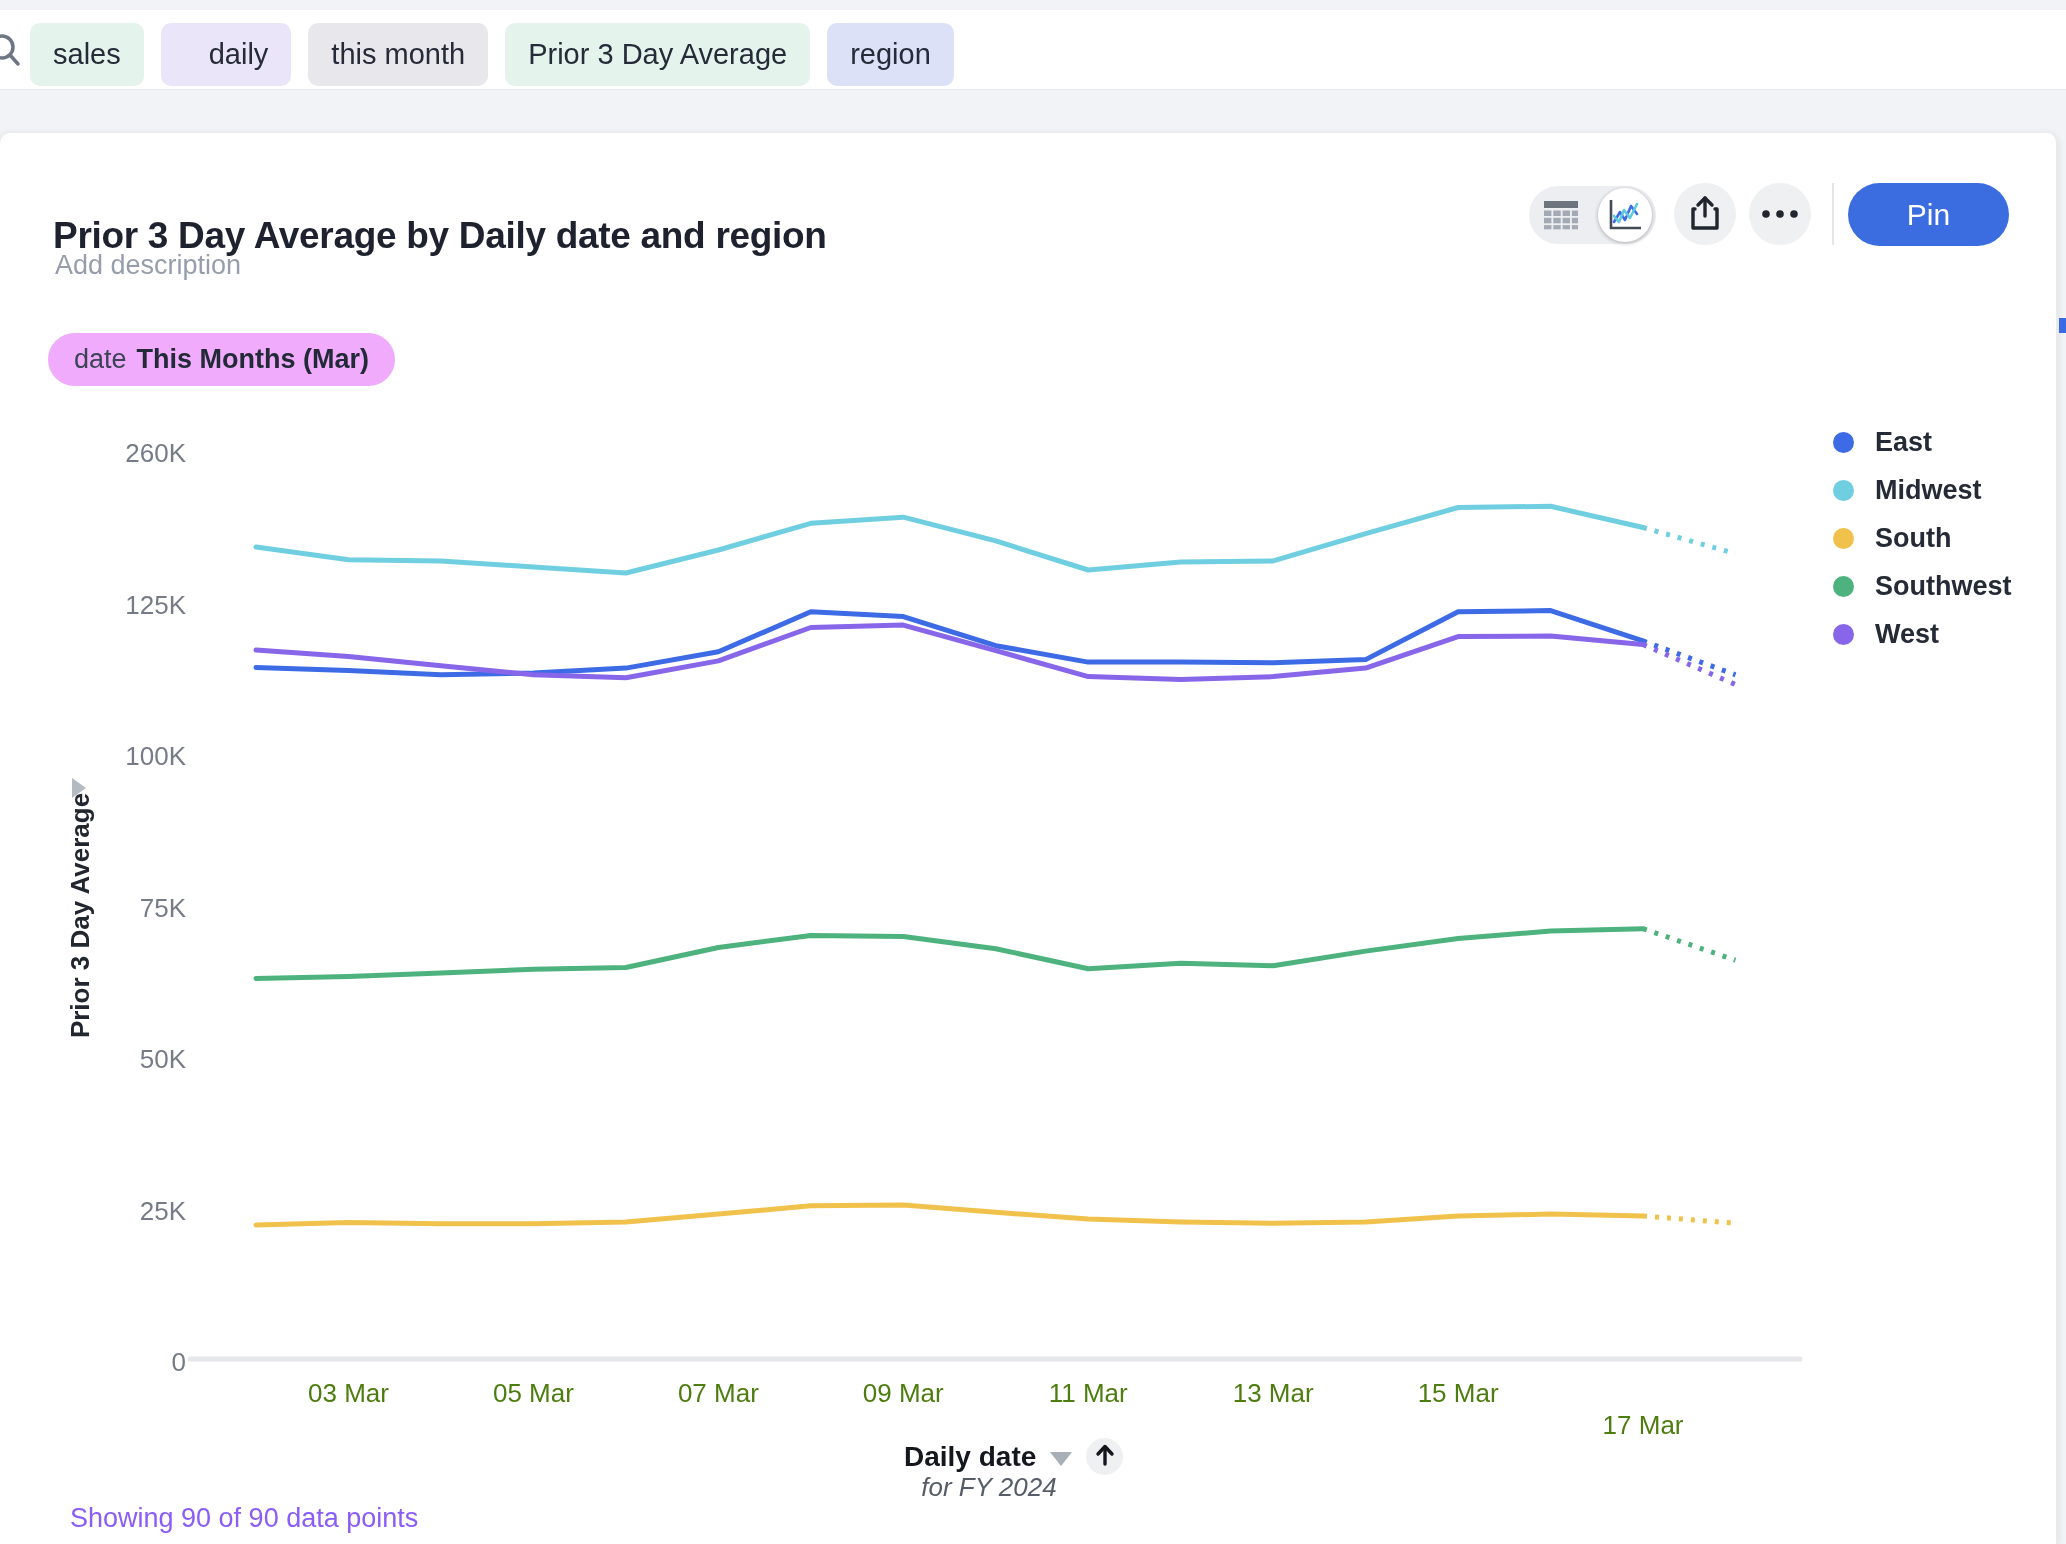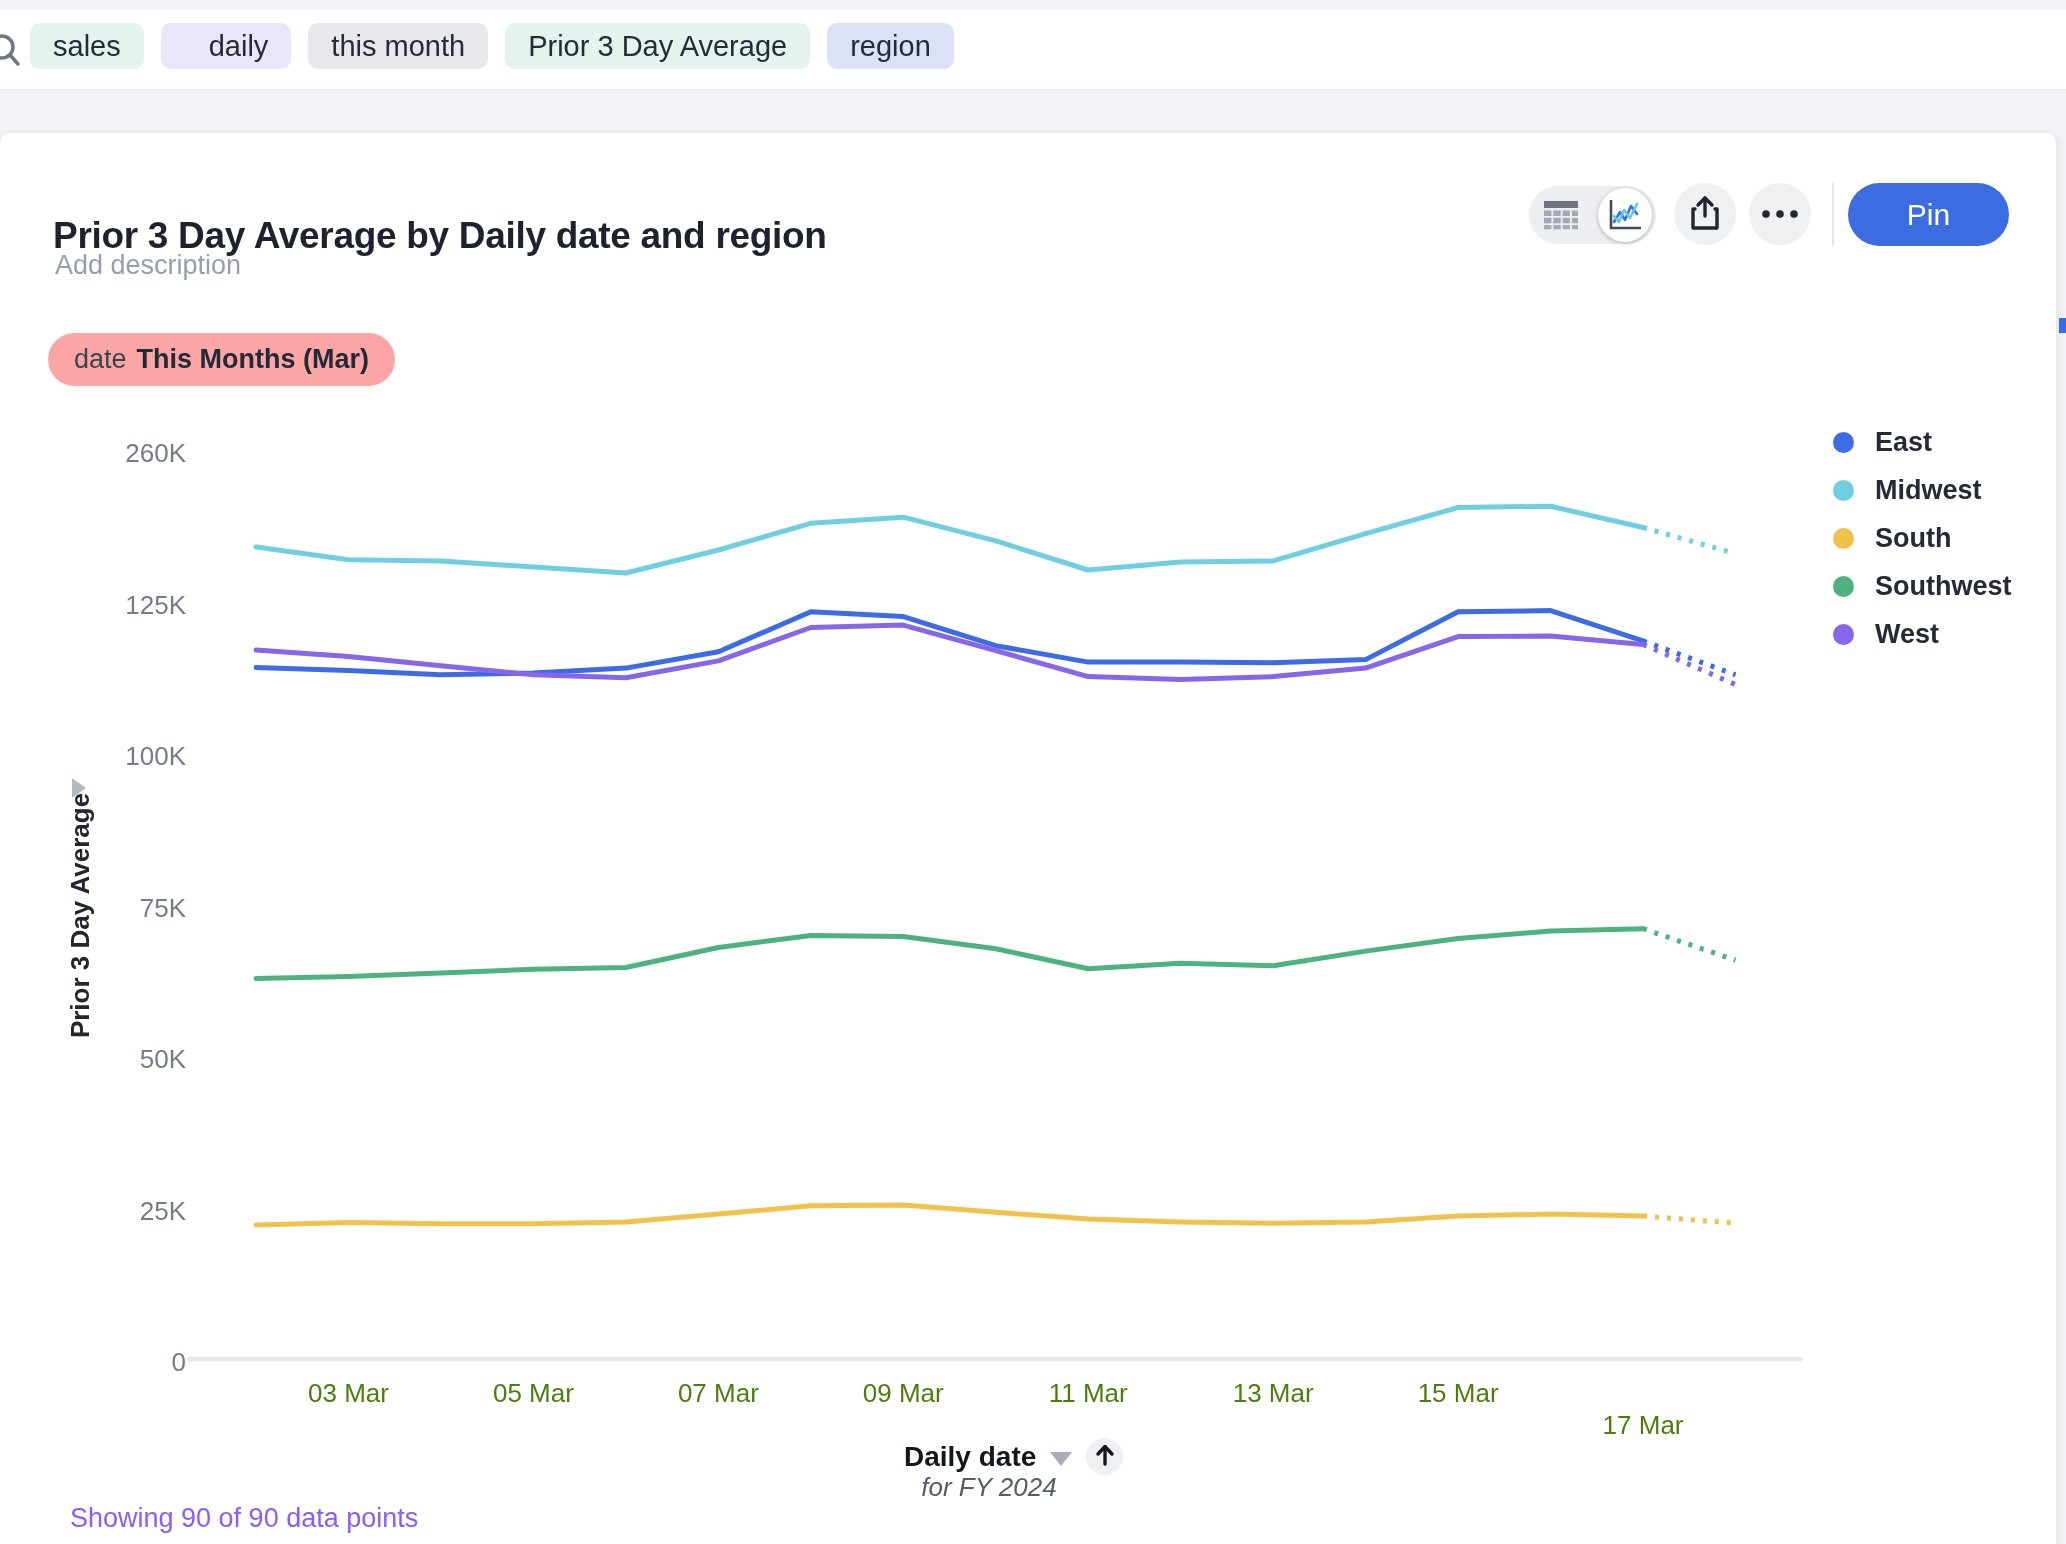--- a/index.html
+++ b/index.html
@@ -2,21 +2,21 @@
 <html><head>
 <meta charset="utf-8">
 <style>
   html,body{margin:0;padding:0;width:2066px;height:1544px;overflow:hidden;
     background:#f2f3f6;font-family:"Liberation Sans",sans-serif;}
   
   .topbar{position:absolute;top:10px;left:0;right:0;height:79px;background:#ffffff;
     border-bottom:1px solid #e7e8eb;z-index:3;}
   .search-icon{position:absolute;left:-14px;top:22px;}
   .chips-row{position:absolute;left:30px;top:13px;display:flex;gap:17px;align-items:center;}
-  .chip{height:46px;display:flex;align-items:center;padding:0 23px;border-radius:10px;
+  .chip{height:63px;display:flex;align-items:center;padding:0 23px;border-radius:10px;
     font-size:29px;color:#252b38;white-space:nowrap;}
   
   .card{position:absolute;top:133px;left:0;width:2056px;bottom:0;background:#ffffff;
     border-right:2px solid #e9eaee;border-radius:10px 10px 0 0;
     box-shadow:0 1px 7px rgba(30,40,60,.10);z-index:1;}
   .page-title{position:absolute;left:53px;top:190px;font-size:37px;font-weight:700;
     color:#1d222e;letter-spacing:-.3px;z-index:4;}
   .add-description{position:absolute;left:55px;top:250px;font-size:27px;color:#969eac;z-index:4;}
   
   .view-toggle{position:absolute;left:1529px;top:186px;width:127px;height:58px;background:#eceef1;
@@ -27,21 +27,21 @@
     margin-left:6px;}
   .round-btn{position:absolute;width:62px;height:62px;border-radius:50%;background:#eef0f2;
     display:flex;align-items:center;justify-content:center;z-index:4;border:none;cursor:pointer;}
   .btn-share{left:1674px;top:183px;}
   .btn-more{left:1749px;top:183px;}
   .toolbar-divider{position:absolute;left:1832px;top:183px;width:2px;height:62px;background:#e3e5e9;z-index:4;}
   .pin-button{position:absolute;left:1848px;top:183px;width:161px;height:63px;border-radius:32px;
     background:#3b6ce0;color:#ffffff;font-size:30px;font-weight:500;border:none;cursor:pointer;
     display:flex;align-items:center;justify-content:center;z-index:4;font-family:inherit;}
   
-  .filter-chip{position:absolute;left:48px;top:333px;height:53px;background:#fca5a5;border-radius:27px;
+  .filter-chip{position:absolute;left:48px;top:333px;height:53px;background:#f0abfc;border-radius:27px;
     display:flex;align-items:center;gap:10px;padding:0 26px;font-size:27px;z-index:4;}
   .filter-chip .field{color:#3c4454;}
   .filter-chip .value{color:#232a37;font-weight:700;}
   
   .legend{position:absolute;left:1833px;top:418px;z-index:4;}
   .legend-row{height:48px;display:flex;align-items:center;gap:21px;cursor:pointer;}
   .legend-dot{width:21px;height:21px;border-radius:50%;flex:0 0 auto;}
   .legend-label{font-size:27px;font-weight:600;color:#242a36;}
   
   .y-tick{position:absolute;width:186px;text-align:right;font-size:26px;color:#757b87;z-index:4;}

